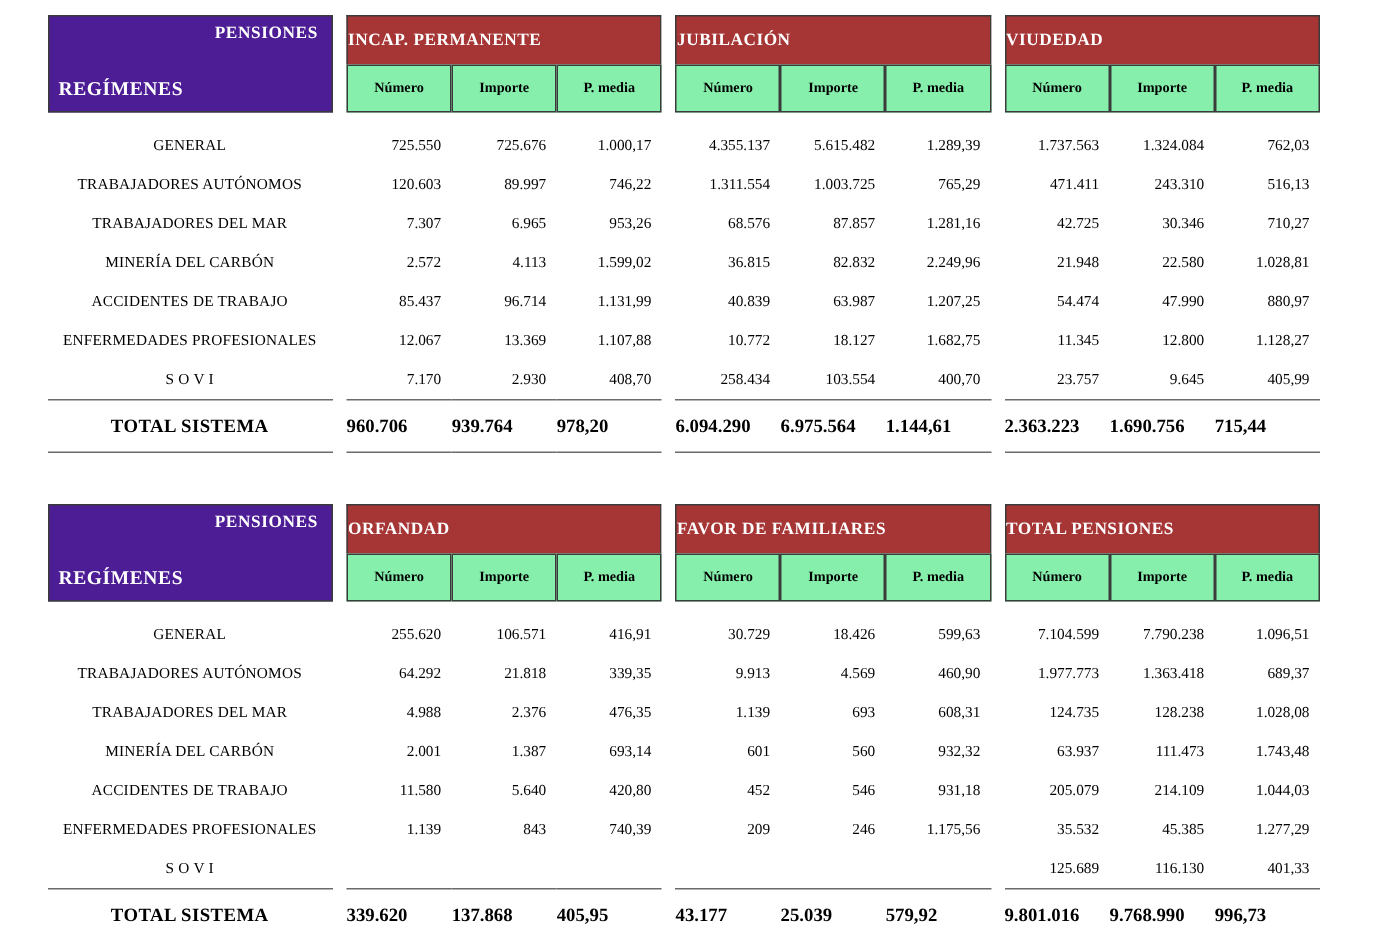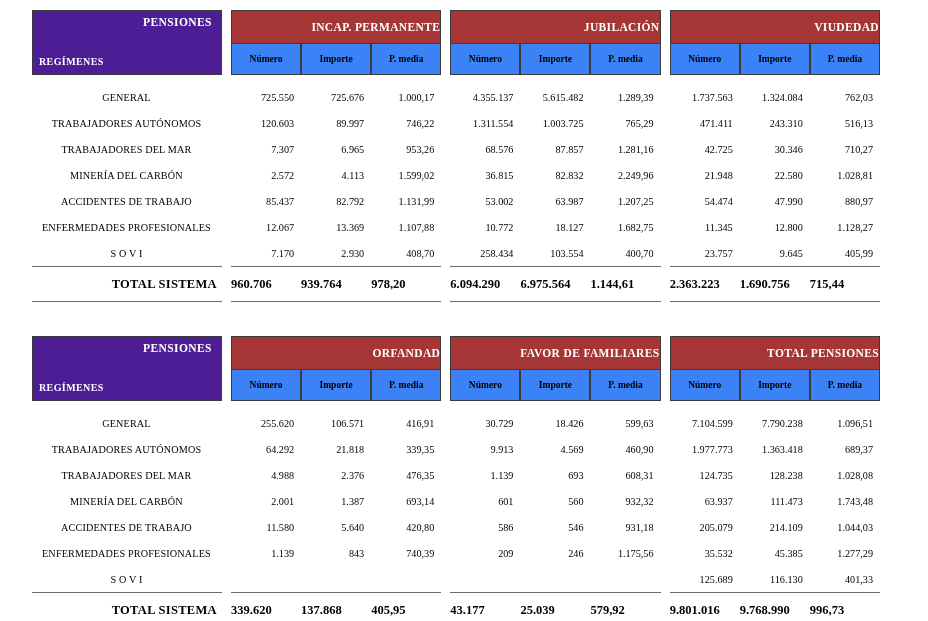--- a/index.html
+++ b/index.html
@@ -40,21 +40,21 @@
   
   .grp-band {
     height: 32px;
   }
   .grp-cell {
     background: #a63535;
     color: #ffffff;
     font-weight: bold;
     font-size: 11.5px;
     letter-spacing: .35px;
-    text-align: right;
+    text-align: left;
     vertical-align: middle;
     border-top: 1.5px solid #3b3b3b;
     border-left: 1.5px solid #3b3b3b;
     border-right: 1.5px solid #3b3b3b;
     padding: 0;
     height: 32px;
     white-space: nowrap;
   }
   .spacer-cell {
     background: #ffffff;
@@ -83,28 +83,28 @@
     font-weight: bold;
     font-size: 11.5px;
     letter-spacing: .4px;
   }
   .corner-bottom {
     position: absolute;
     bottom: 6px;
     left: 6px;
     color: #ffffff;
     font-weight: bold;
-    font-size: 10px;
+    font-size: 13px;
     letter-spacing: .4px;
   }
 
   
   .sub-band { height: 30px; }
   .sub-cell {
-    background: #3b82f6;
+    background: #86efac;
     font-weight: bold;
     font-size: 9.5px;
     text-align: center;
     vertical-align: middle;
     border: 1.5px solid #3b3b3b;
     padding: 0;
     height: 30px;
     white-space: nowrap;
   }
 
@@ -136,21 +136,21 @@
     font-weight: bold;
     font-size: 12.5px;
     height: 34px;
     vertical-align: middle;
     border-top: 1px solid #6b6b6b;
     border-bottom: 1px solid #6b6b6b;
     padding: 0 5px 0 0;
     white-space: nowrap;
   }
   tr.total-row td.regimen {
-    text-align: right;
+    text-align: center;
     padding-left: 4px;
     letter-spacing: .3px;
     margin-top: 28px;
   }
   tr.total-row td.num { padding-right: 7px; }
   tr.total-row td.gapcol { border-top: none; border-bottom: none; padding: 0; }
 </style>
 </head>
 <body>
 
@@ -260,24 +260,24 @@
           <td class="num">2.249,96</td>
           <td class="gapcol"></td>
           <td class="num">21.948</td>
           <td class="num">22.580</td>
           <td class="num">1.028,81</td>
         </tr>
         <tr class="data-row">
           <td class="regimen">ACCIDENTES DE TRABAJO</td>
           <td class="gapcol"></td>
           <td class="num">85.437</td>
-          <td class="num">82.792</td>
+          <td class="num">96.714</td>
           <td class="num">1.131,99</td>
           <td class="gapcol"></td>
-          <td class="num">53.002</td>
+          <td class="num">40.839</td>
           <td class="num">63.987</td>
           <td class="num">1.207,25</td>
           <td class="gapcol"></td>
           <td class="num">54.474</td>
           <td class="num">47.990</td>
           <td class="num">880,97</td>
         </tr>
         <tr class="data-row">
           <td class="regimen">ENFERMEDADES PROFESIONALES</td>
           <td class="gapcol"></td>
@@ -432,21 +432,21 @@
           <td class="num">111.473</td>
           <td class="num">1.743,48</td>
         </tr>
         <tr class="data-row">
           <td class="regimen">ACCIDENTES DE TRABAJO</td>
           <td class="gapcol"></td>
           <td class="num">11.580</td>
           <td class="num">5.640</td>
           <td class="num">420,80</td>
           <td class="gapcol"></td>
-          <td class="num">586</td>
+          <td class="num">452</td>
           <td class="num">546</td>
           <td class="num">931,18</td>
           <td class="gapcol"></td>
           <td class="num">205.079</td>
           <td class="num">214.109</td>
           <td class="num">1.044,03</td>
         </tr>
         <tr class="data-row">
           <td class="regimen">ENFERMEDADES PROFESIONALES</td>
           <td class="gapcol"></td>

